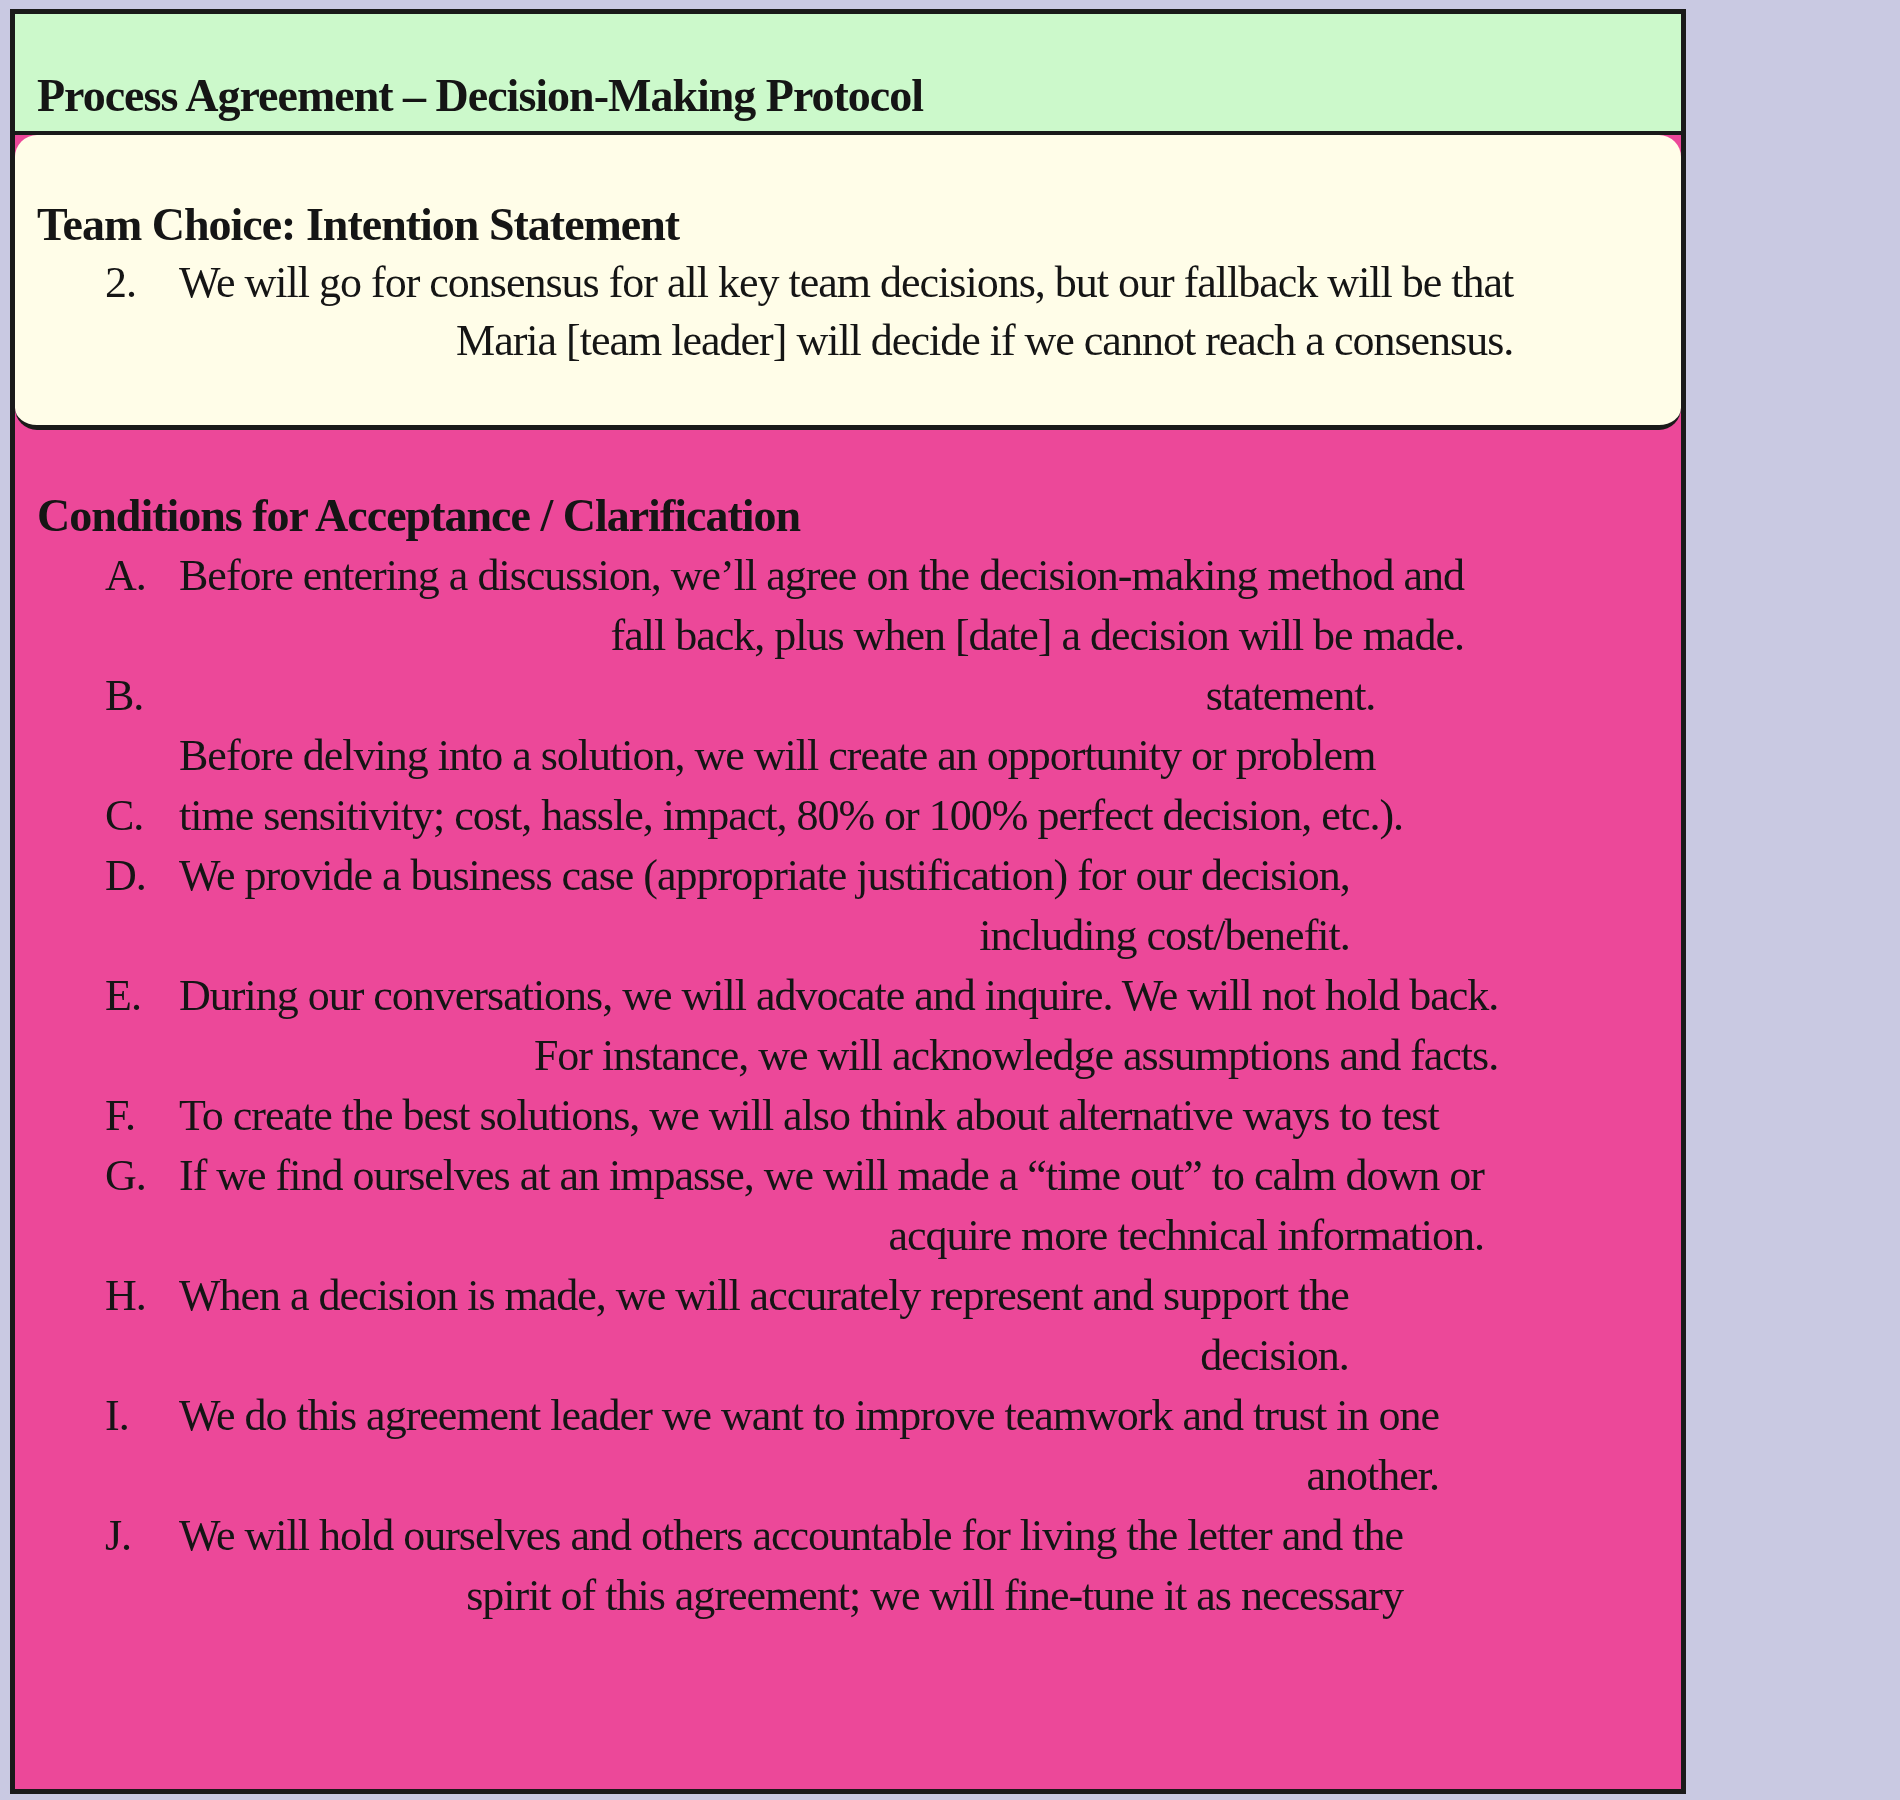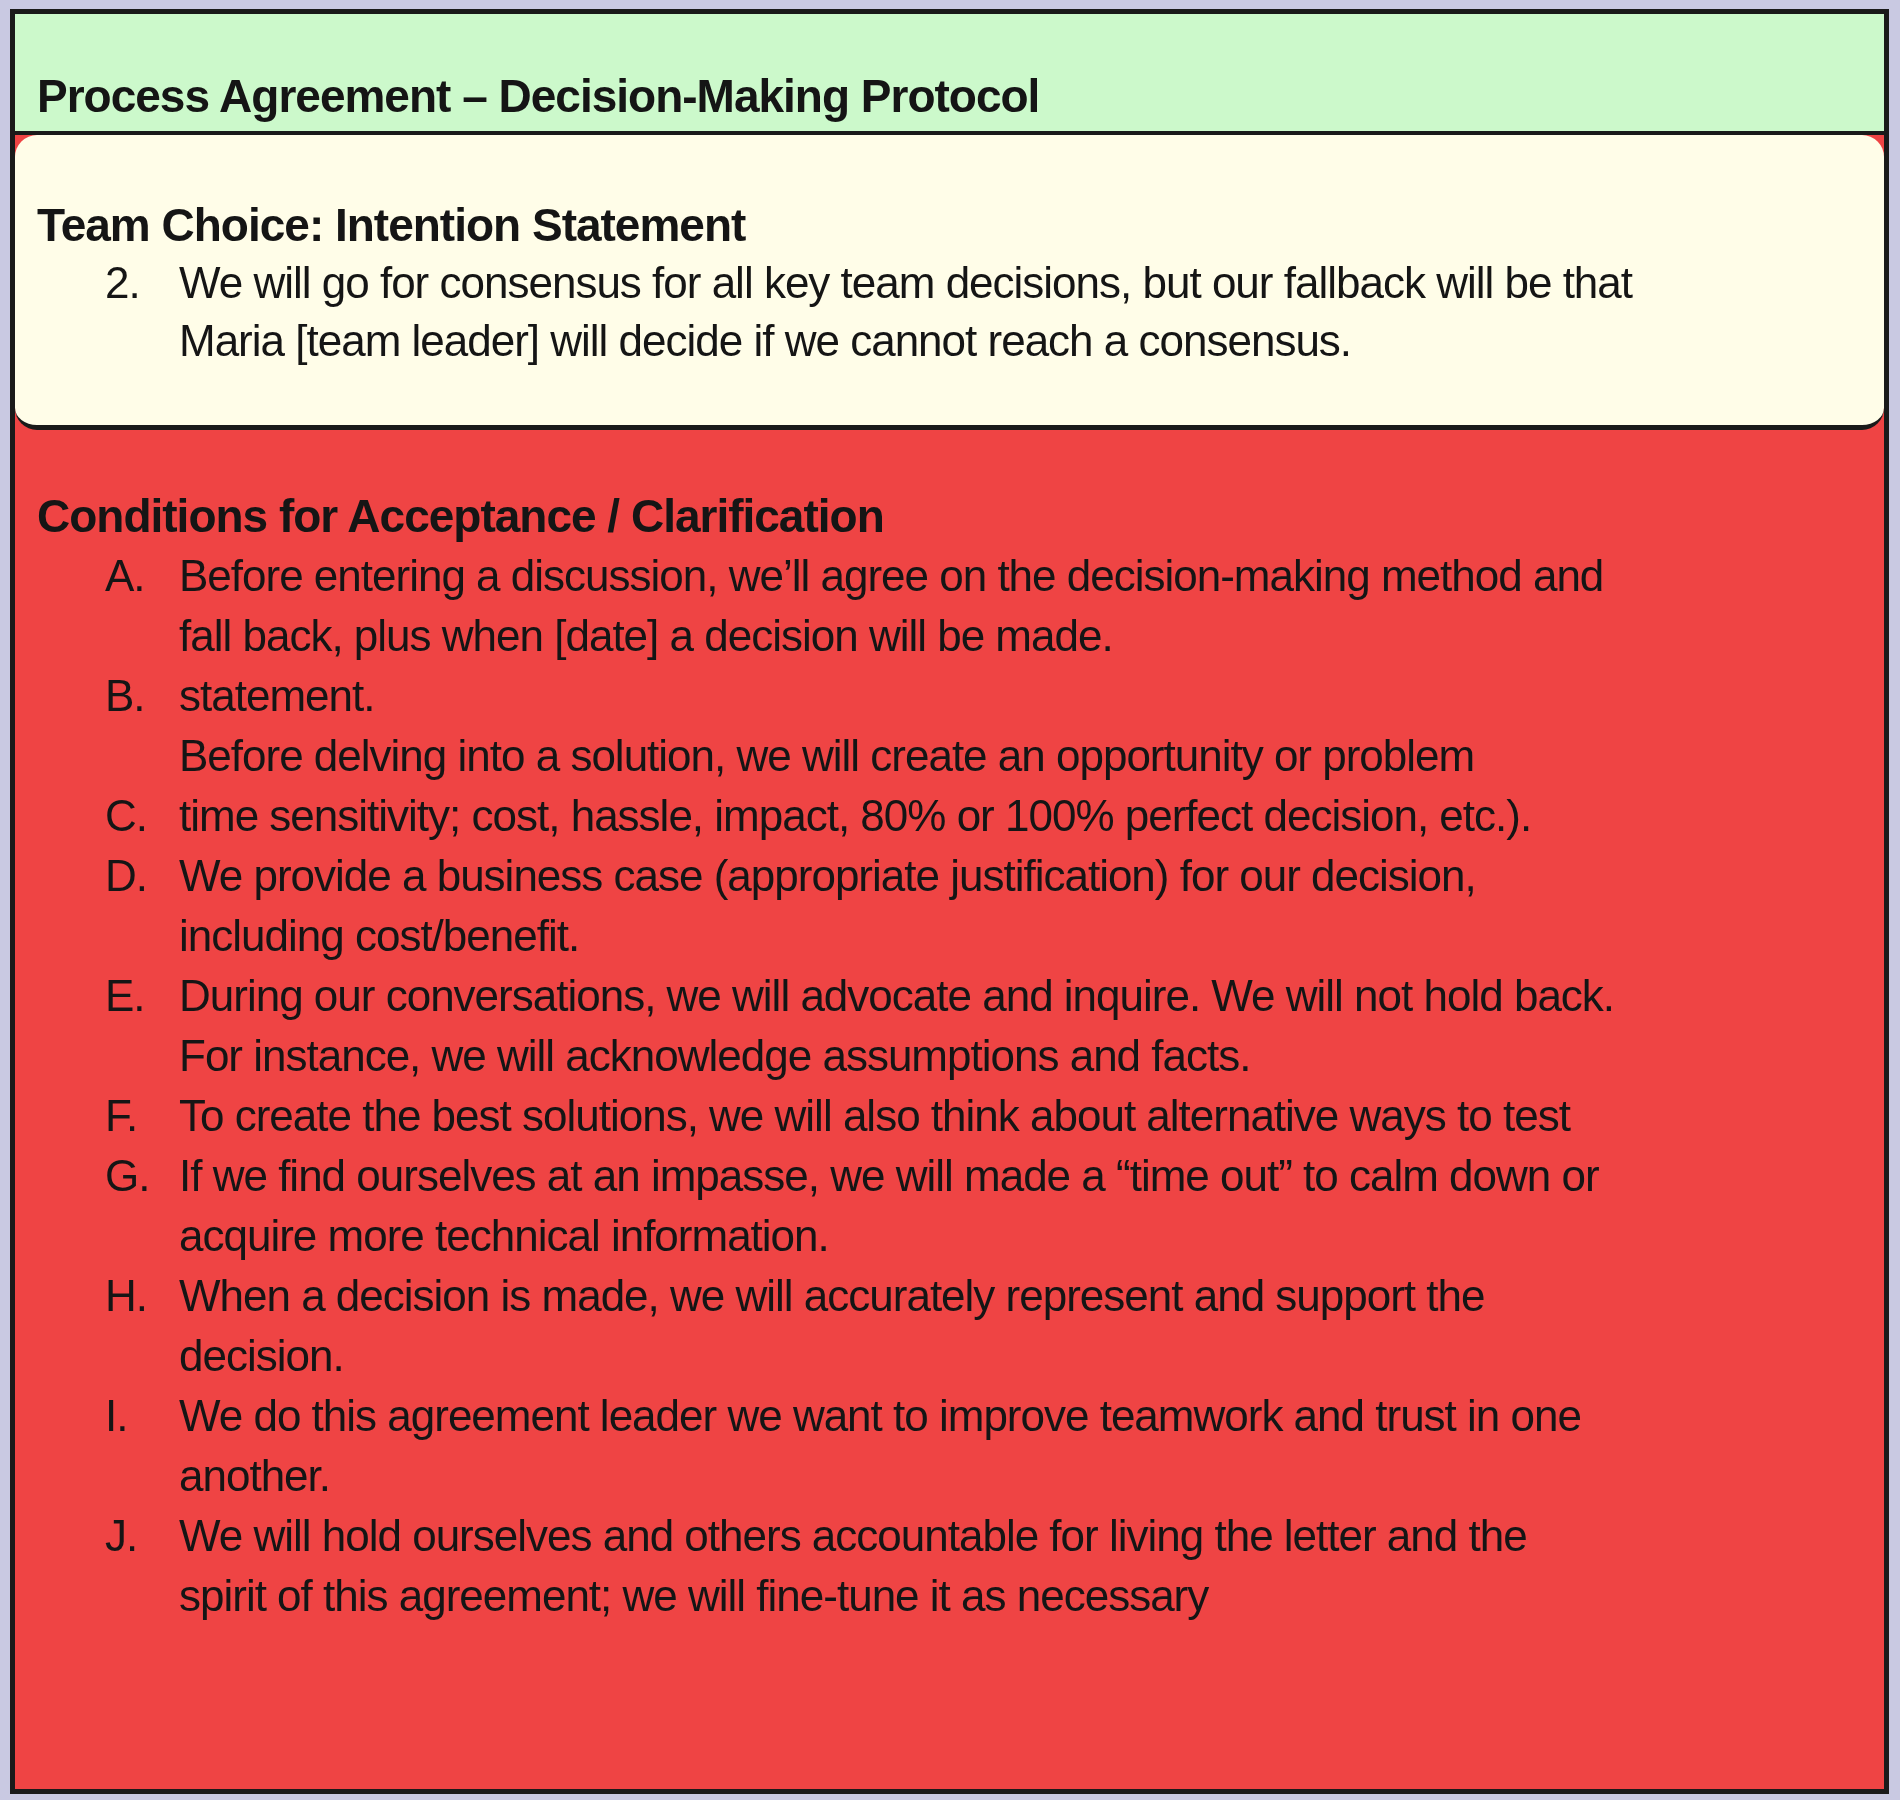--- a/index.html
+++ b/index.html
@@ -7,27 +7,28 @@
     width: 1900px; height: 1800px;
     background: #c9c9e2;
     position: relative;
     font-family: "Liberation Sans", "DejaVu Sans", sans-serif;
     color: #151515;
     overflow: hidden;
   }
   .card {
     position: absolute;
     left: 10px; top: 9px;
-    width: 1879px; height: 1785px;
+    width: 1676px; height: 1785px;
     box-sizing: border-box;
     border: 5px solid #1a1a1a;
-    background: #ef4444;
+    background: #ec4899;
     overflow: hidden;
     display: flex;
     flex-direction: column;
+    font-family: Liberation Serif, serif;
   }
   .band { box-sizing: border-box; }
   .band-title {
     height: 121px;
     border-bottom: 4px solid #1a1a1a;
     padding: 57px 0 0 22px;
   }
   .band-title h1 {
     margin: 0;
     font-size: 46px;
@@ -53,21 +54,21 @@
     letter-spacing: -1px;
     white-space: nowrap;
   }
   .band-team .sec-heading { line-height: 58px; }
   .band-cond .sec-heading { line-height: 60px; }
   .items { padding-left: 90px; }
   .item { display: flex; font-size: 44px; letter-spacing: -1px; }
   .band-team .item { line-height: 58px; }
   .band-cond .item { line-height: 60px; }
   .item .marker { flex: none; width: 74px; white-space: nowrap; }
-  .item .itext .line { display: block; white-space: nowrap; }
+  .item .itext .line { display: block; white-space: nowrap; text-align: right; }
 </style>
 </head>
 <body>
 
 <div class="card">
 
   <div class="band band-title" style="background:#ccf9cb;">
     <h1>Process Agreement – Decision-Making Protocol</h1>
   </div>
 

